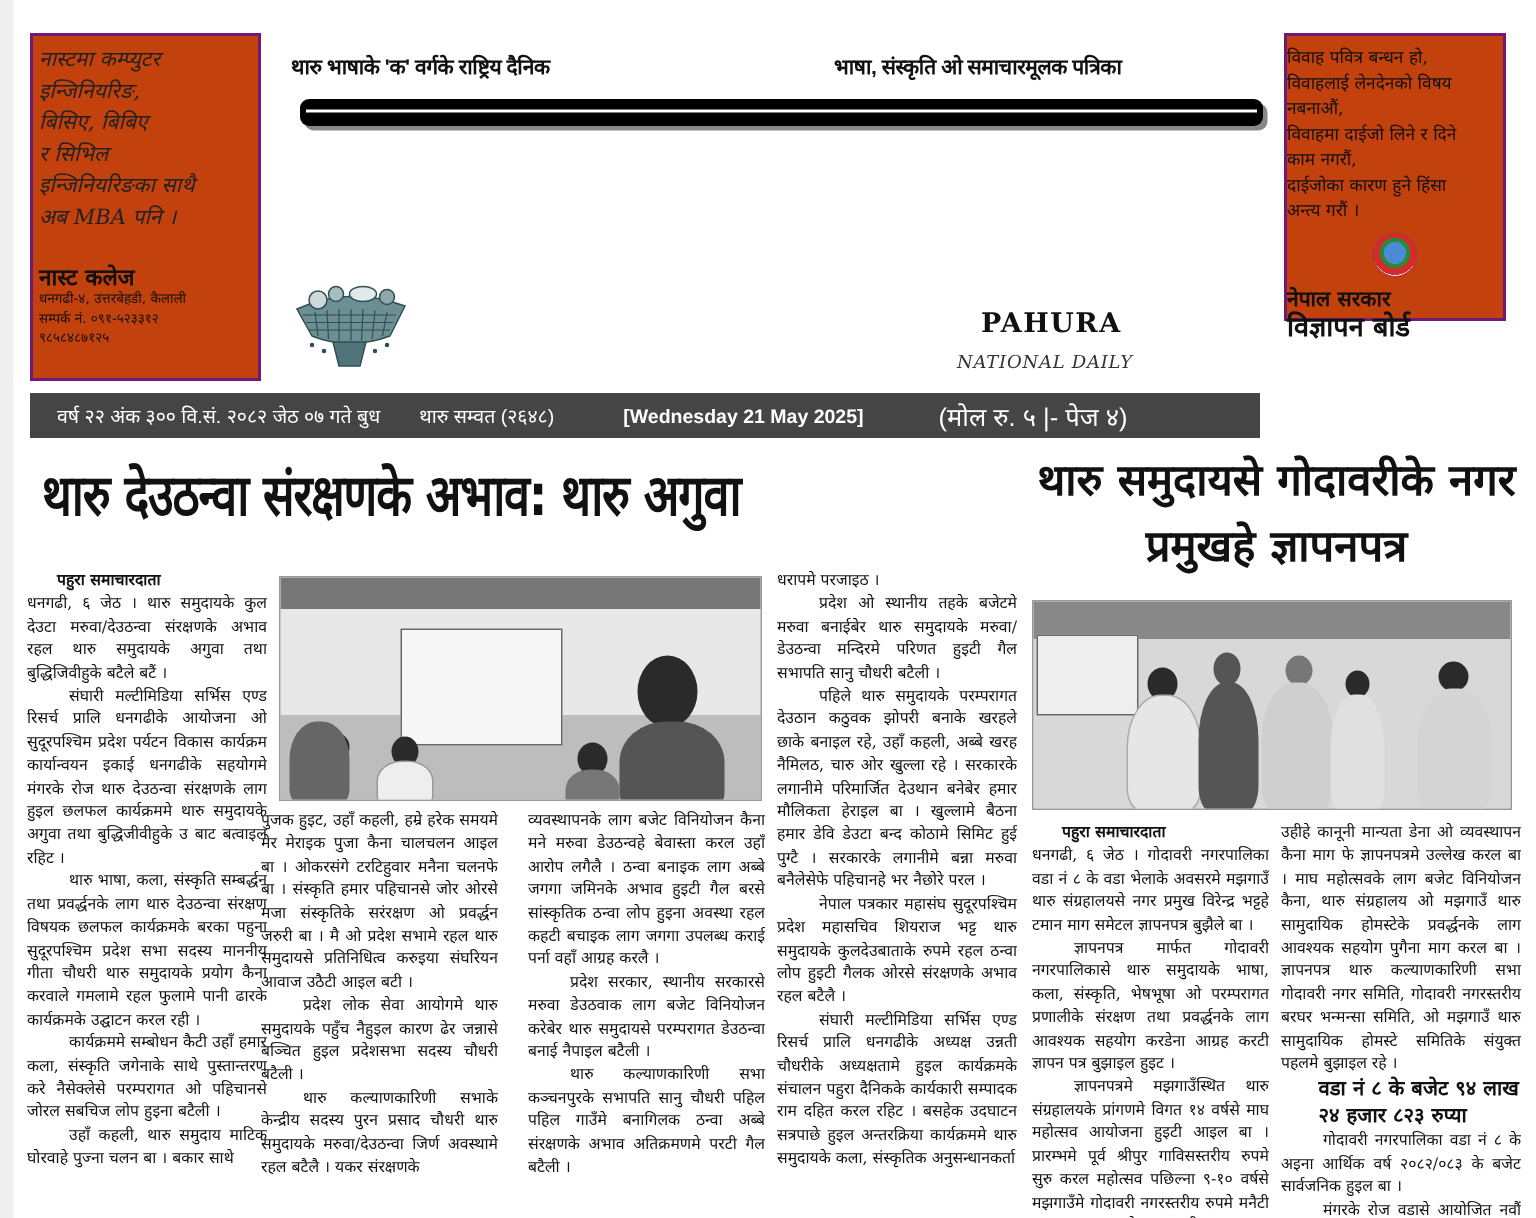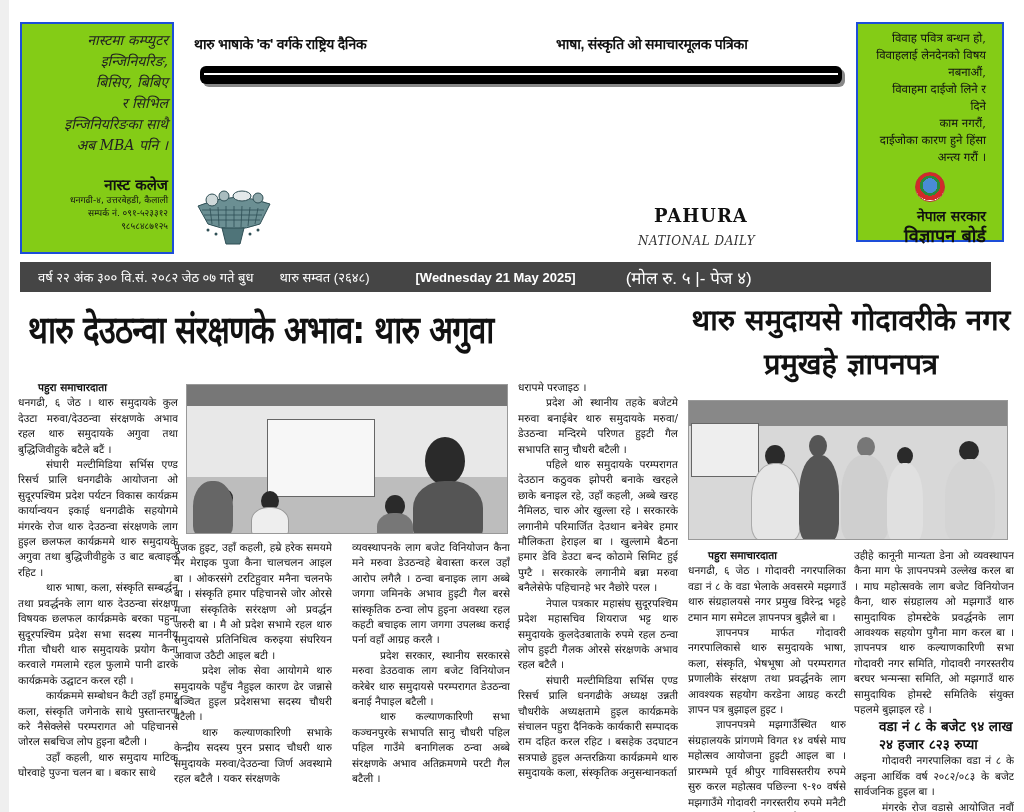--- a/index.html
+++ b/index.html
@@ -1,47 +1,47 @@
 <!DOCTYPE html>
 <html><head>
 <meta charset="utf-8">
 <style>
   * { box-sizing: border-box; margin: 0; padding: 0; }
   html, body { width: 1024px; height: 812px; overflow: hidden; background: #ffffff; }
   body { font-family: "DejaVu Sans", sans-serif; color: #111; position: relative; }
   .left-strip { position: absolute; left: 0; top: 0; width: 9px; height: 812px; background: #efefef; }
 
   
-  .ad-box { position: absolute; border: 2px solid #1d4ed8; background: #84cc16; text-align: right; }
+  .ad-box { position: absolute; border: 2px solid #701a75; background: #c2410c; text-align: left; }
   .ad-left { left: 20px; top: 22px; width: 154px; height: 232px; padding: 6px 4px; }
   .ad-left .ad-line { font-family: "DejaVu Serif", serif; font-style: italic; font-size: 14px; line-height: 21px; color: #222; }
   .ad-left .ad-title { font-weight: bold; font-size: 15px; margin-top: 18px; }
   .ad-left .ad-small { font-size: 9px; line-height: 13px; }
-  .ad-right { left: 856px; top: 22px; width: 148px; height: 220px; padding: 6px 16px; }
+  .ad-right { left: 856px; top: 22px; width: 148px; height: 192px; padding: 6px 0; }
   .ad-right .ad-line { font-family: "DejaVu Serif", serif; font-size: 11.5px; line-height: 17px; }
   .ad-right .emblem { width: 30px; height: 30px; border-radius: 50%; margin: 6px auto 4px;
      background: radial-gradient(circle at 50% 45%, #4a8bd6 0 35%, #2a8a3a 36% 48%, #d32a2a 49% 70%, #fff 71%); border: 1px solid #b33; }
   .ad-right .ad-gov { font-weight: bold; font-size: 14px; margin-top: 2px; }
   .ad-right .ad-board { font-weight: bold; font-size: 18px; line-height: 22px; }
 
   
   .tagline { position: absolute; top: 34px; font-size: 14px; font-weight: bold; font-family: "Liberation Sans Narrow", "Liberation Sans", sans-serif; letter-spacing: -0.3px; }
   .tagline-left { left: 194px; }
   .tagline-right { left: 556px; }
   .masthead { position: absolute; left: 200px; top: 66px; width: 642px; height: 148px; }
   .masthead-bar { position: absolute; left: 0; top: 0; width: 642px; height: 18px; background: #000; border-radius: 6px; box-shadow: 3px 3px 0 #888; }
   .masthead-bar:after { content: ""; position: absolute; left: 4px; right: 4px; top: 7px; height: 2px; background: #fff; }
   .masthead-text { position: absolute; left: 4px; top: -18px; font-family: "DejaVu Sans", sans-serif; font-size: 130px; font-weight: bold; color: #000; letter-spacing: -4px;
      -webkit-text-stroke: 1px #000; text-shadow: 3px 3px 0 #999; line-height: 1; }
   .basket { position: absolute; left: 190px; top: 184px; width: 86px; height: 66px; }
   .brand-en { position: absolute; left: 654px; top: 205px; font-family: "DejaVu Serif", serif; font-weight: bold; font-size: 18px; letter-spacing: 1px; }
   .brand-sub { position: absolute; left: 638px; top: 234px; font-family: "DejaVu Serif", serif; font-style: italic; font-size: 12px; letter-spacing: 0.5px; color: #333; }
 
   
-  .datebar { position: absolute; left: 20px; top: 262px; width: 971px; height: 30px; background: #454545; color: #fff;
+  .datebar { position: absolute; left: 20px; top: 262px; width: 820px; height: 30px; background: #454545; color: #fff;
      display: flex; align-items: center; font-size: 13px; font-family: "Liberation Sans", sans-serif; text-align: center; }
   .datebar span { white-space: nowrap; }
   .db-issue { margin-left: 18px; }
   .db-tharu { margin-left: 26px; }
   .db-date { margin-left: 46px; font-weight: bold; }
   .db-price { margin-left: 50px; font-size: 17px; }
 
   
   .headline-main { position: absolute; left: 28px; top: 302px; font-size: 38px; font-weight: bold; letter-spacing: -1px; white-space: nowrap; font-family: "DejaVu Sans", sans-serif; transform: scaleX(0.82); transform-origin: left top; }
   .headline-side { position: absolute; left: 686px; top: 298px; width: 330px; text-align: center; font-size: 29px; font-weight: bold; line-height: 44px; font-family: "DejaVu Sans", sans-serif; }

